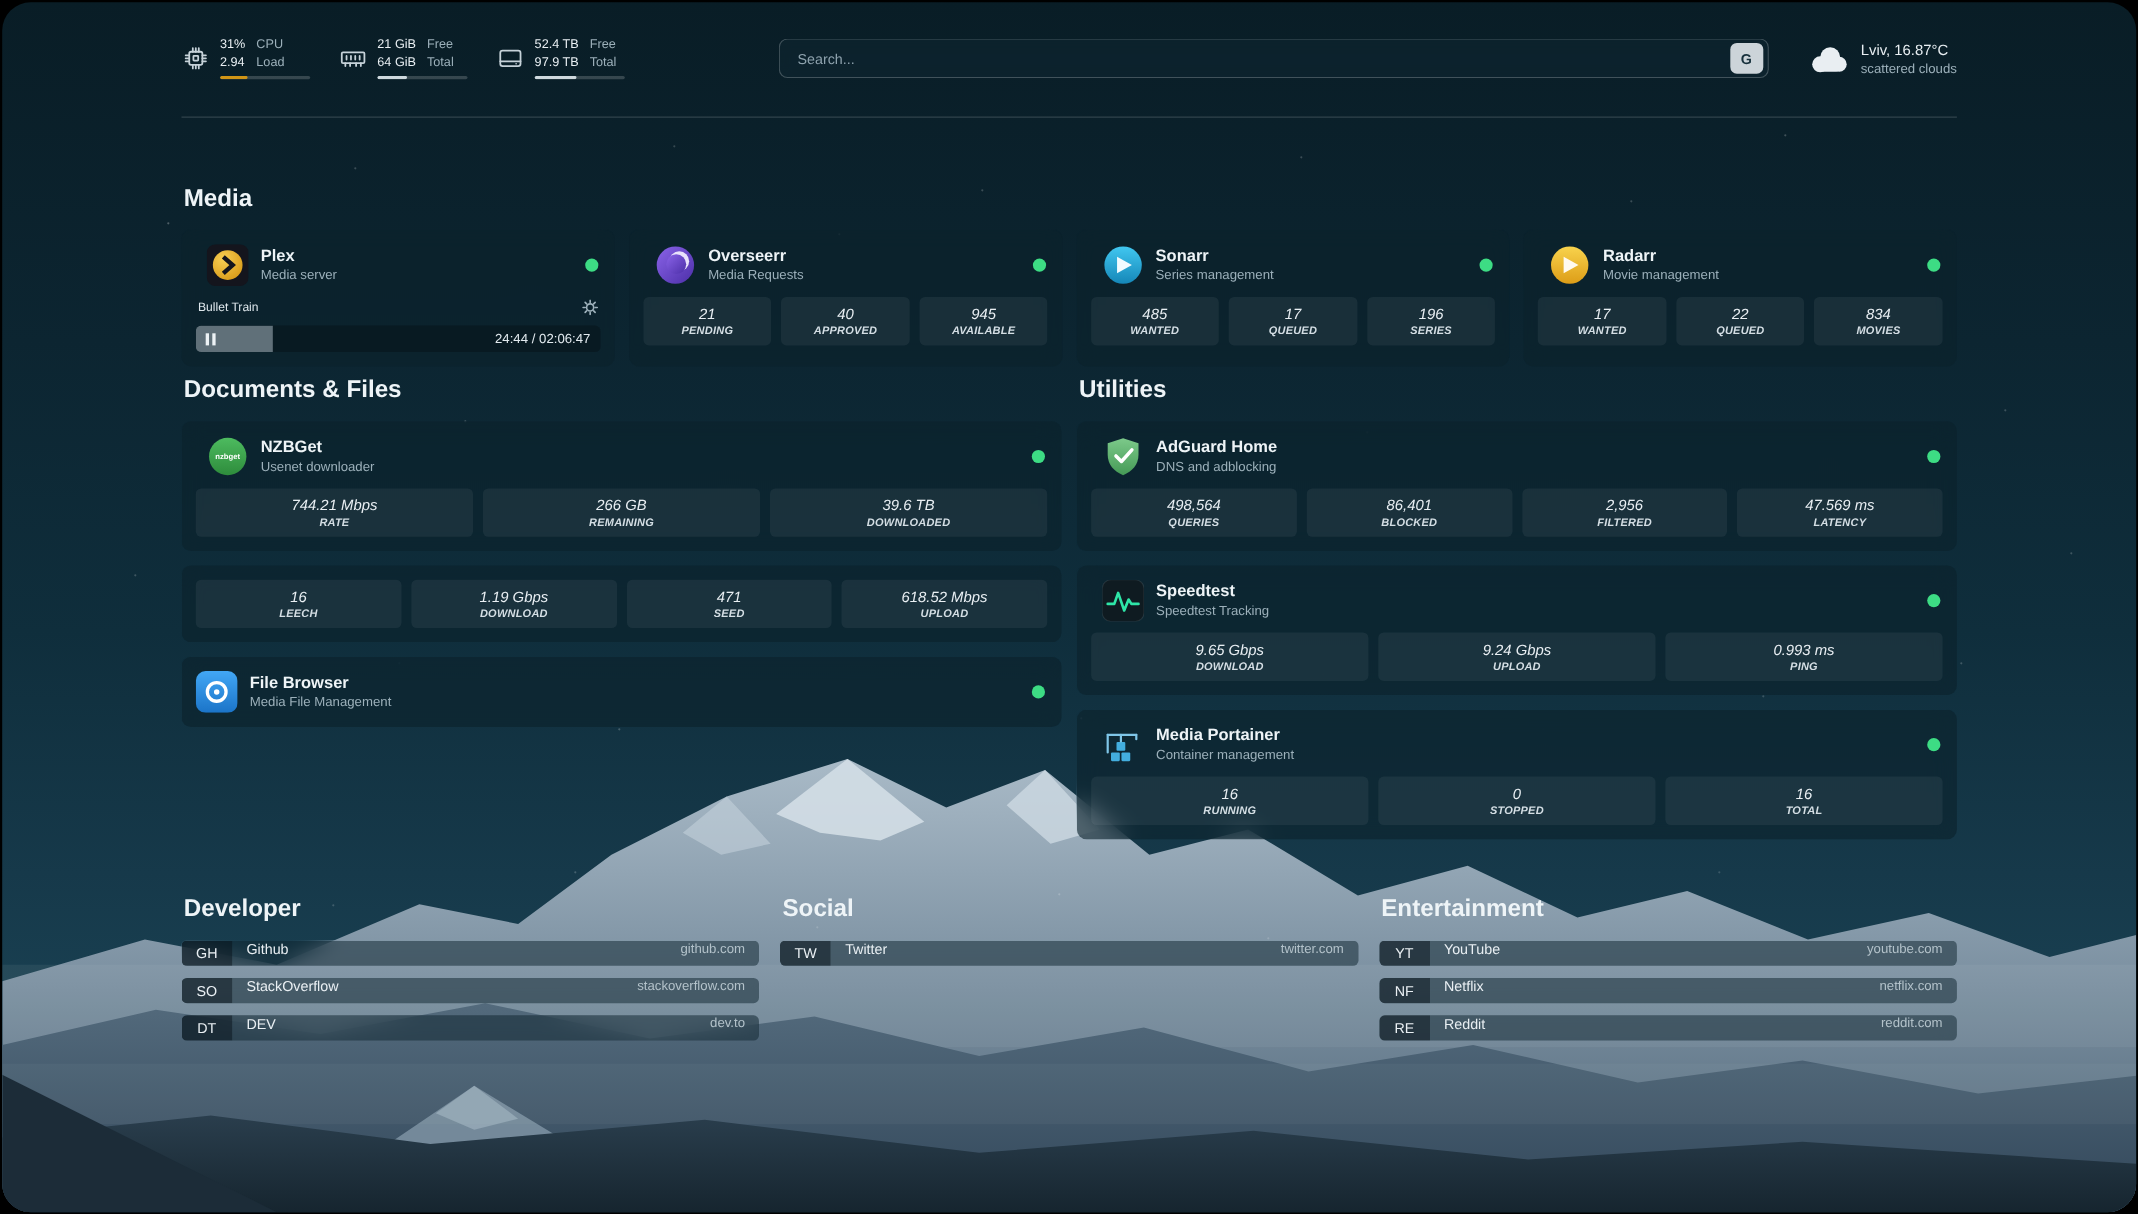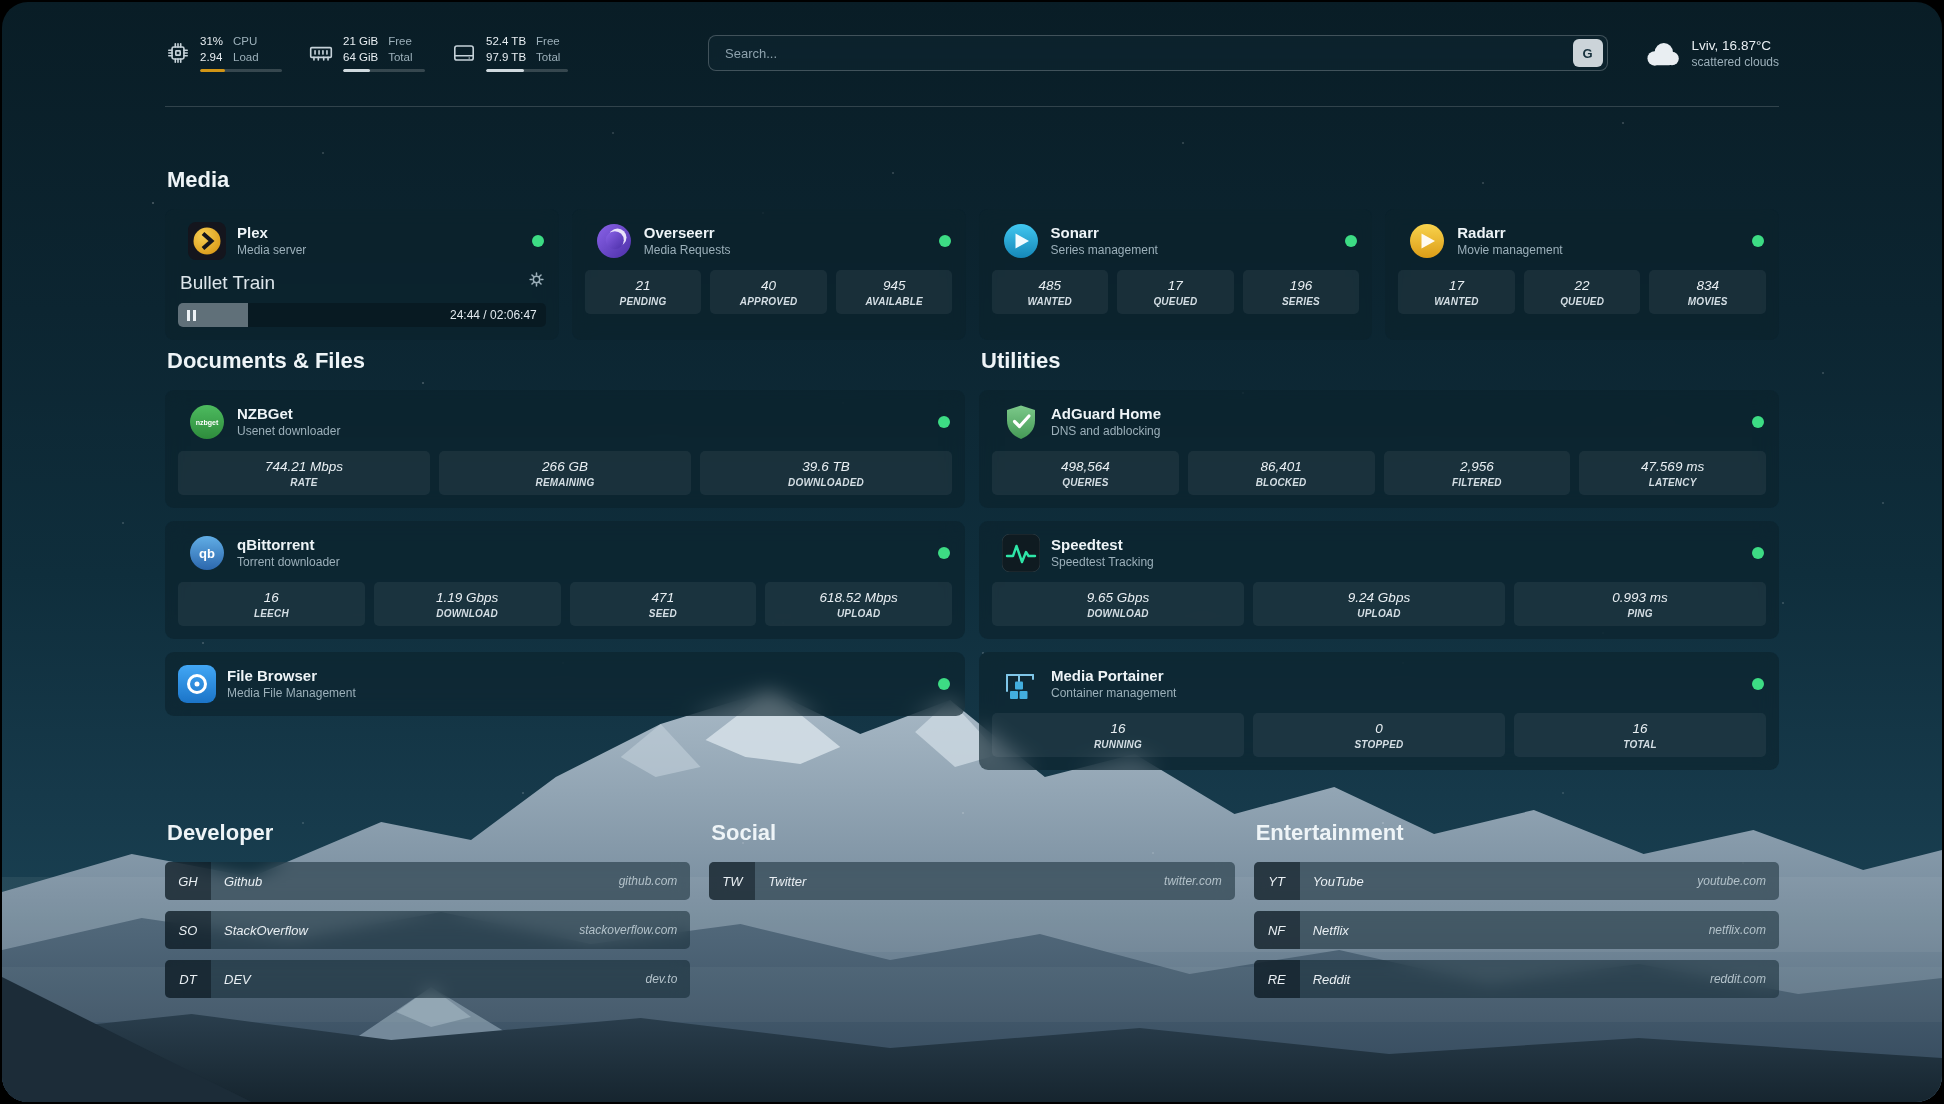--- a/index.html
+++ b/index.html
@@ -79,34 +79,34 @@
   .app-icon{width:38px;height:38px;flex:none;display:block;}
   .app-name{font-size:15px;font-weight:600;color:#eef4f7;line-height:1.3;}
   .app-sub{font-size:12px;color:#9cb0ba;line-height:1.3;}
   .status-dot{width:12px;height:12px;border-radius:50%;margin-left:auto;margin-right:2px;flex:none;}
   .stats{display:flex;gap:9px;font-style:italic;}
   .stat{flex:1;background:rgba(255,255,255,0.06);border-radius:5px;text-align:center;padding:8px 4px 7px;}
   .stat-value{font-size:13.5px;color:#e9eff3;}
   .stat-label{font-size:10px;font-weight:700;color:#d4dee4;margin-top:3px;letter-spacing:.2px;}
 
   
-  .plex-nowplaying{display:flex;justify-content:space-between;
-    font-size:19px;color:#dde6eb;padding:2px 2px 9px;}
+  .plex-nowplaying{display:flex;align-items:center;justify-content:space-between;
+    font-size:11px;color:#dde6eb;padding:2px 2px 9px;}
   .gear{width:15px;height:15px;cursor:pointer;}
   .plex-progress{position:relative;height:24px;border-radius:5px;background:rgba(8,22,29,0.6);
     display:flex;align-items:center;overflow:hidden;}
   .plex-fill{position:absolute;left:0;top:0;bottom:0;background:rgba(186,200,210,0.5);}
   .pause-icon{position:relative;display:flex;gap:3px;margin-left:9px;}
   .pause-icon i{width:3px;height:11px;background:#edf2f5;display:block;}
   .plex-time{position:relative;margin-left:auto;padding-right:9px;font-size:12px;color:#e2eaef;}
 
   
   .bm-list{display:flex;flex-direction:column;gap:11px;}
-  .bm-row{display:flex;align-items:center;height:38px;background:rgba(12,34,44,0.5);
-    border-radius:5px;overflow:hidden;backdrop-filter:blur(8px);cursor:pointer;font-style:italic;}
+  .bm-row{display:flex;height:23px;background:rgba(12,34,44,0.5);
+    border-radius:5px;overflow:hidden;backdrop-filter:blur(8px);cursor:pointer;}
   .bm-abbr{width:46px;align-self:stretch;display:flex;align-items:center;justify-content:center;
     background:rgba(4,14,19,0.45);font-size:13px;color:#e9eff3;flex:none;}
   .bm-name{margin-left:13px;font-size:13px;color:#e9eff3;}
   .bm-url{margin-left:auto;margin-right:13px;font-size:12px;color:#b3c2ca;}
 </style>
 </head>
 <body>
 
 <div class="frame">
 
@@ -425,37 +425,20 @@
                 <div class="stat-label">REMAINING</div>
               </div>
               <div class="stat">
                 <div class="stat-value">39.6 TB</div>
                 <div class="stat-label">DOWNLOADED</div>
               </div>
             </div>
           </div>
 
           <div class="card">
-            <div class="card-header with-body">
-              <svg class="app-icon" viewBox="0 0 38 38">
-                <defs>
-                    <linearGradient id="qbg" x1="0" y1="0" x2="0" y2="1">
-                  <stop offset="0" stop-color="#61aee6"></stop>
-                      <stop offset="1" stop-color="#2c67ad"></stop>
-                    </linearGradient>
-                  </defs>
-                <circle cx="19" cy="19" r="17" fill="url(#qbg)"></circle>
-                <text x="19" y="23.5" text-anchor="middle" font-size="13" font-weight="700" fill="#ffffff" font-family="Liberation Sans, sans-serif">qb</text>
-              </svg>
-              <div>
-                <div class="app-name">qBittorrent</div>
-                <div class="app-sub">Torrent downloader</div>
-              </div>
-              <span class="status-dot" style="background-color: rgb(61, 220, 132);"></span>
-            </div>
             <div class="stats">
               <div class="stat">
                 <div class="stat-value">16</div>
                 <div class="stat-label">LEECH</div>
               </div>
               <div class="stat">
                 <div class="stat-value">1.19 Gbps</div>
                 <div class="stat-label">DOWNLOAD</div>
               </div>
               <div class="stat">

